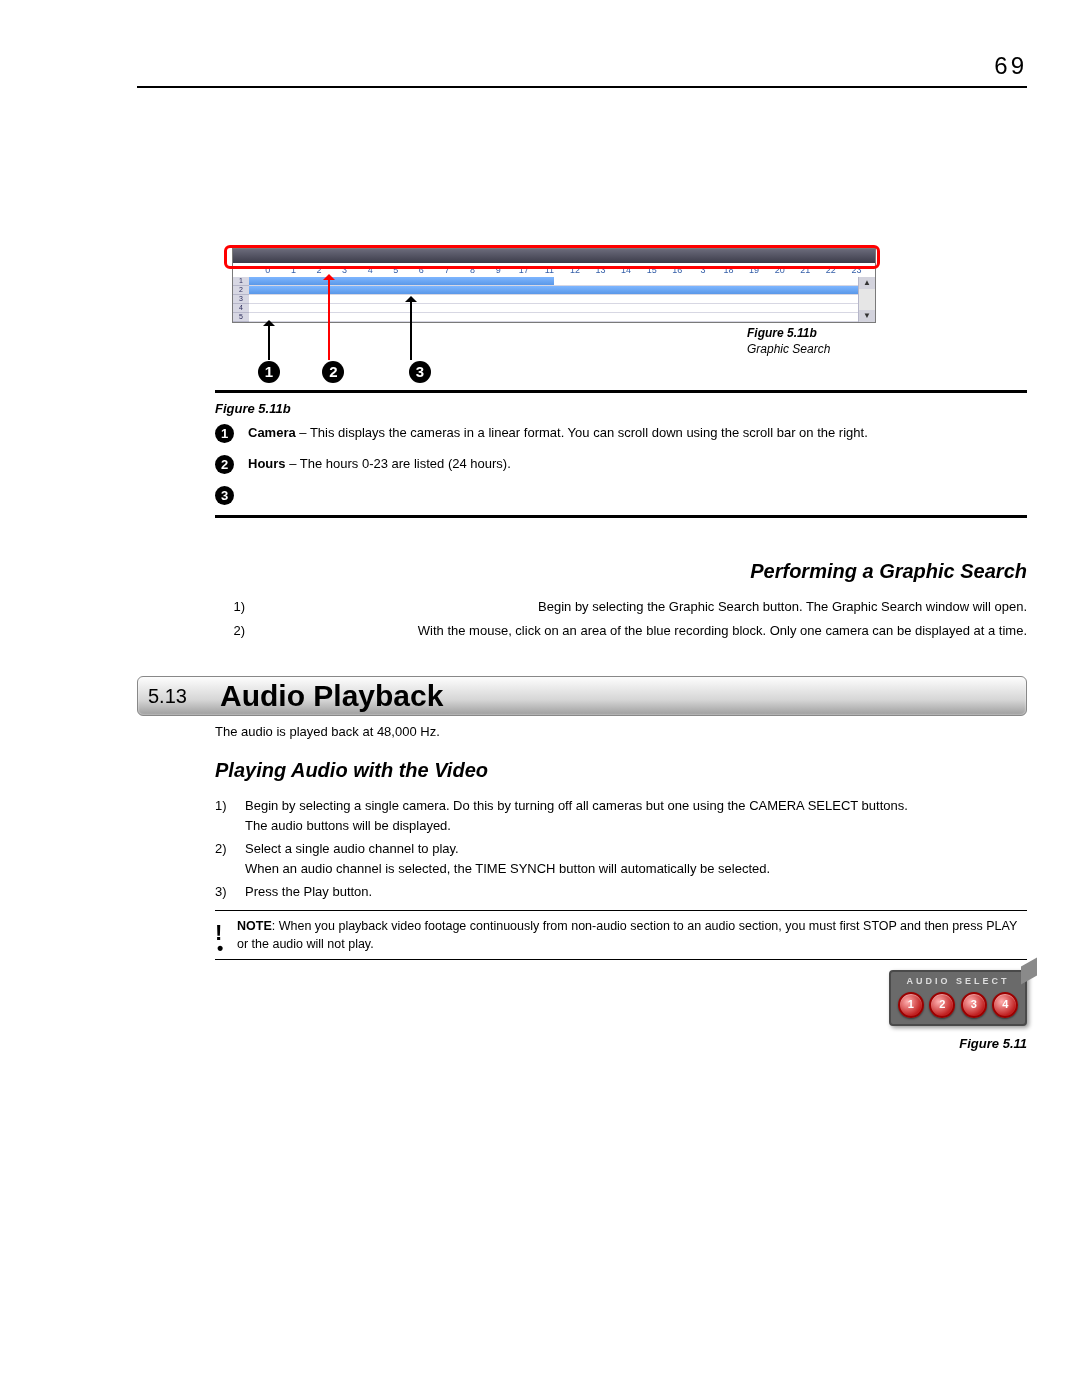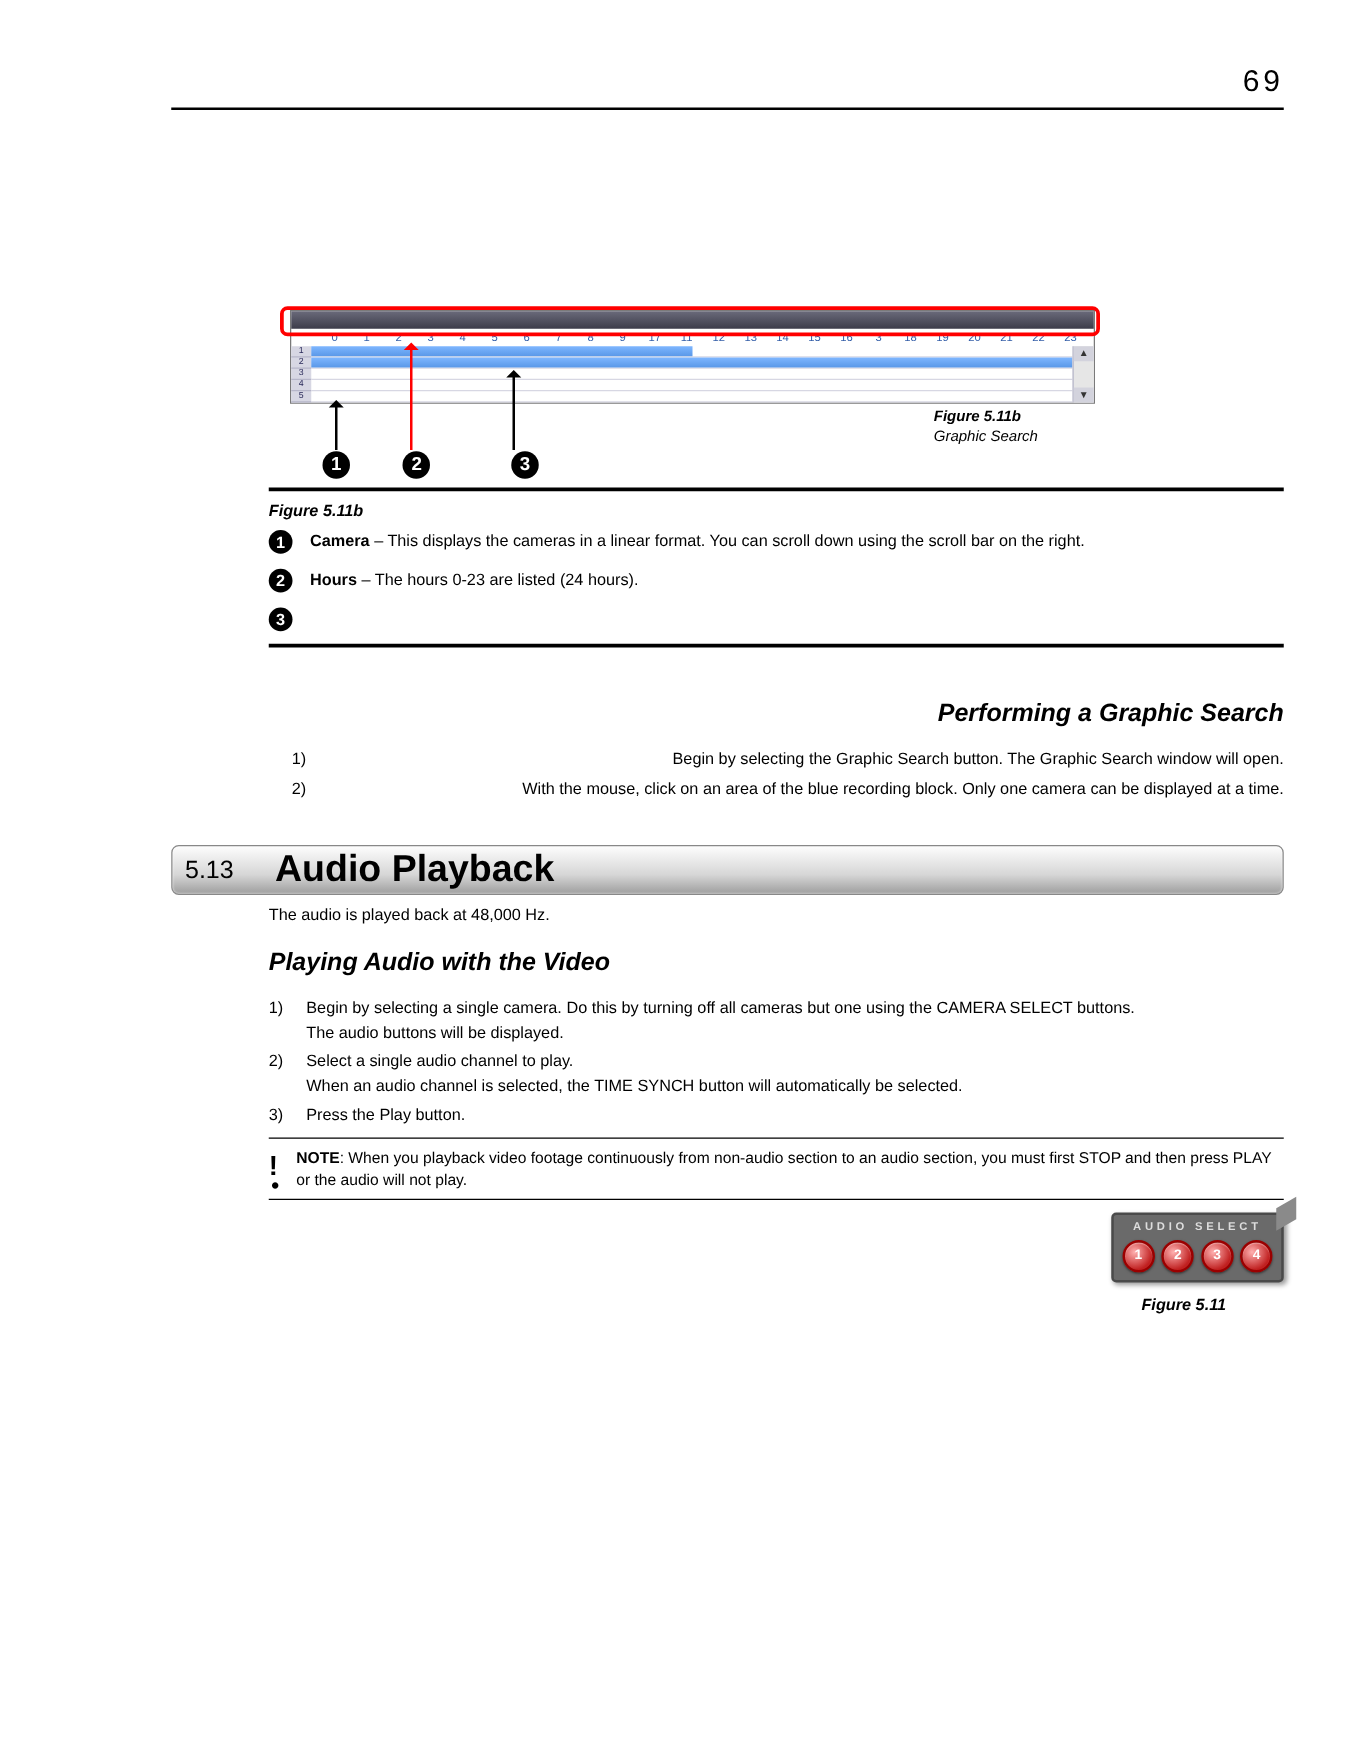--- a/index.html
+++ b/index.html
@@ -312,21 +312,21 @@
     top: -10px;
     width: 16px;
     height: 18px;
     background: #8a8a8a;
     transform: skewY(-30deg);
   }
   .fig-caption-below {
     font-size: 13px;
     font-style: italic;
     font-weight: bold;
-    text-align: center;
+    text-align: right;
     margin-top: 10px;
   }
 </style>
 </head>
 <body>
 
 <div class="page">
   <div class="page-number">69</div>
   <div class="top-rule"></div>
 

